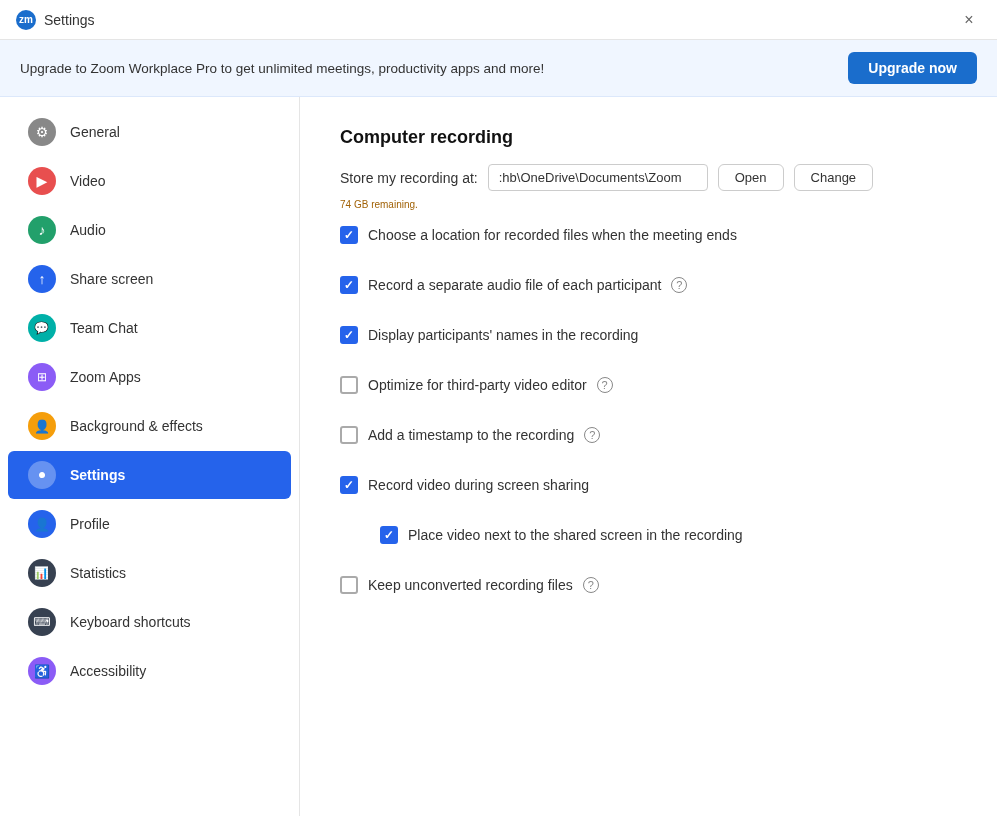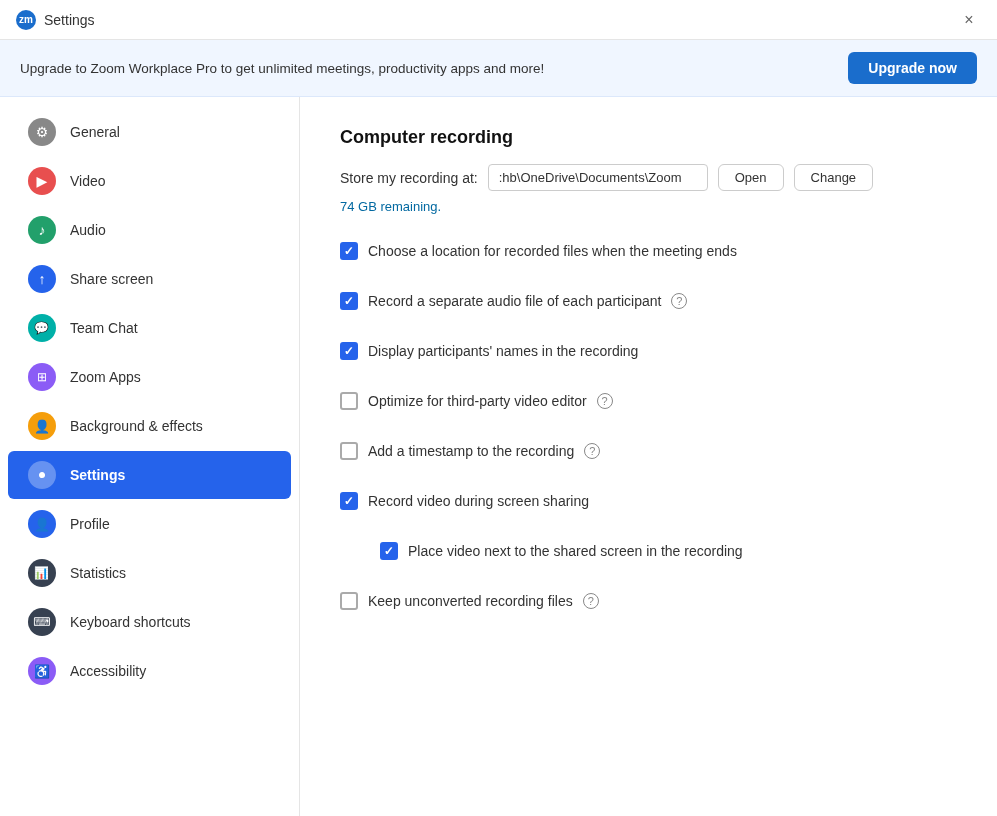--- a/index.html
+++ b/index.html
@@ -175,23 +175,23 @@
       border: 1px solid #ccc;
       background: white;
       border-radius: 6px;
       padding: 5px 16px;
       font-size: 13px;
       cursor: pointer;
       color: #333;
     }
 
     .remaining-text {
-      font-size: 13px;
-      color: #0369a1;
-      margin-bottom: 20px;
+      font-size: 10px;
+      color: #a16207;
+      margin-bottom: 8px;
     }
 
     .options-list {
       display: flex;
       flex-direction: column;
       gap: 16px;
     }
     .option-row {
       display: flex;
       align-items: center;

